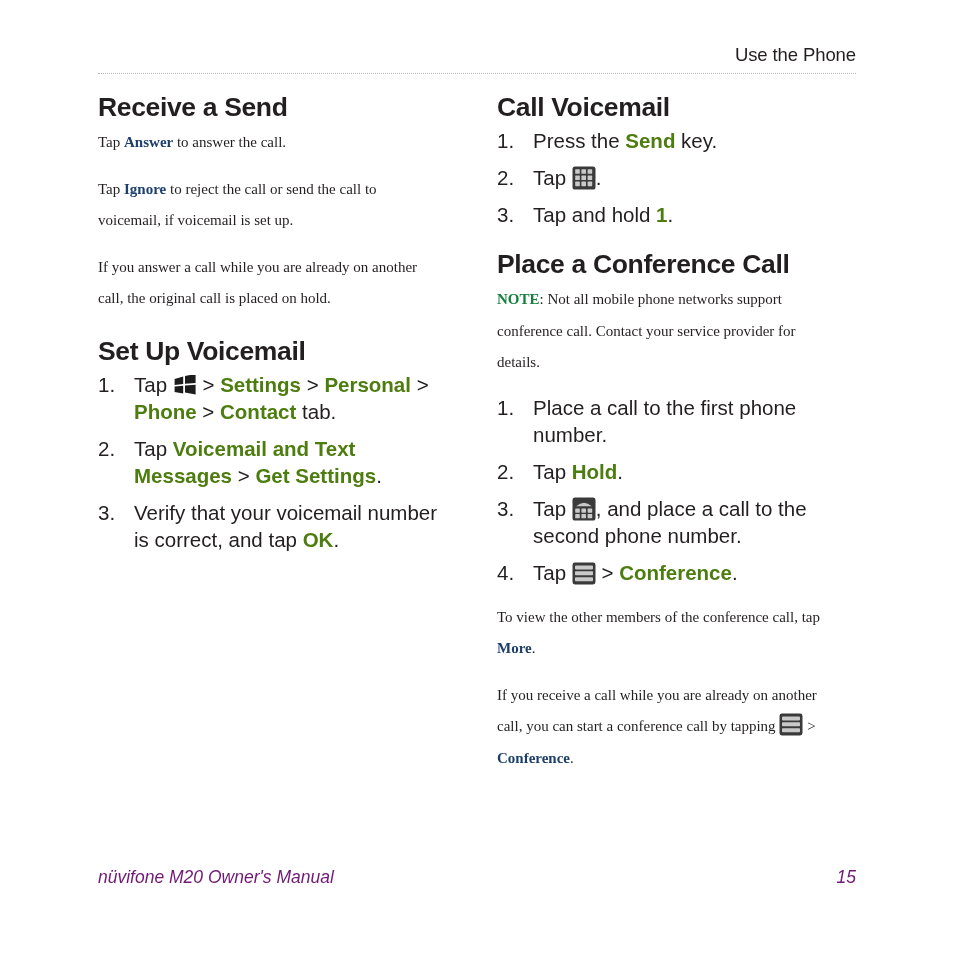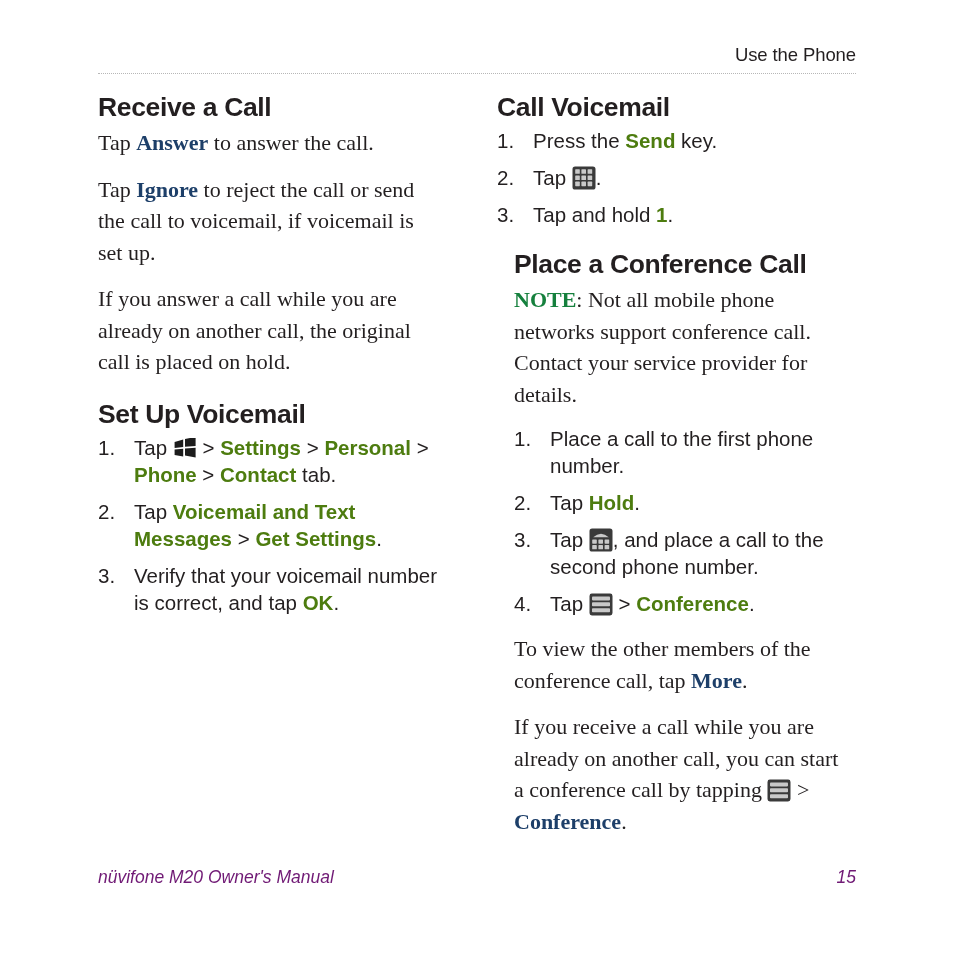--- a/index.html
+++ b/index.html
@@ -75,21 +75,21 @@
     line-height: 30px;
     color: #231f20;
     margin: 0 0 5px 0;
     letter-spacing: -0.35px;
   }
   .section + .section { margin-top: 21px; }
 
   
   p.body-text {
     font-family: "Liberation Serif", "DejaVu Serif", serif;
-    font-size: 22px;
+    font-size: 15px;
     line-height: 31.5px;
     margin: 0 0 15px 0;
     color: #231f20;
   }
   p.body-text:last-child { margin-bottom: 0; }
   .ui-serif {
     font-weight: bold;
     color: #1d3f69;
   }
   .note-label {
@@ -188,21 +188,21 @@
 <div class="page">
 
   <div class="header">
     <span class="header-title">Use the Phone</span>
   </div>
   <div class="header-rule"></div>
 
   <div class="columns">
     <div class="col col-left" id="col-left">
         <div class="section">
-          <h2 class="section-head">Receive a Call</h2>
+          <h2 class="section-head">Receive a Send</h2>
           <p class="body-text">Tap <span class="ui-serif">Answer</span> to answer the call.</p>
           <p class="body-text">Tap <span class="ui-serif">Ignore</span> to reject the call or send the call to voicemail, if voicemail is set up.</p>
           <p class="body-text">If you answer a call while you are already on another call, the original call is placed on hold.</p>
         </div>
         <div class="section" style="margin-top: 21px;">
           <h2 class="section-head">Set Up Voicemail</h2>
           <ol class="steps">
             <li><span class="step-num">1.</span>Tap <span class="icon icon-start"><svg viewBox="0 0 24 21" width="24" height="21">
                   <path d="M1.6 4.0 L10.2 1.4 L10.2 9.0 L1.6 9.9 Z" fill="#1c1c1c"></path>
                   <path d="M12.0 0.9 L22.6 -1.0 L22.6 8.1 L12.0 8.8 Z" fill="#1c1c1c"></path>
@@ -227,21 +227,21 @@
                   <rect x="3.2" y="9.4" width="4.6" height="4.6" rx="0.6" fill="#c9c9c9"></rect>
                   <rect x="9.4" y="9.4" width="4.6" height="4.6" rx="0.6" fill="#c9c9c9"></rect>
                   <rect x="15.600000000000001" y="9.4" width="4.6" height="4.6" rx="0.6" fill="#c9c9c9"></rect>
                   <rect x="3.2" y="15.600000000000001" width="4.6" height="4.6" rx="0.6" fill="#c9c9c9"></rect>
                   <rect x="9.4" y="15.600000000000001" width="4.6" height="4.6" rx="0.6" fill="#c9c9c9"></rect>
                   <rect x="15.600000000000001" y="15.600000000000001" width="4.6" height="4.6" rx="0.6" fill="#c9c9c9"></rect>
                 </svg></span>.</li>
             <li><span class="step-num">3.</span>Tap and hold <span class="ui-sans">1</span>.</li>
           </ol>
         </div>
-        <div class="section" style="margin-top: 21px; margin-left: 17px;">
+        <div class="section" style="margin-top: 21px;">
           <h2 class="section-head">Place a Conference Call</h2>
           <p class="body-text"><span class="note-label">NOTE</span>: Not all mobile phone networks support conference call. Contact your service provider for details.</p>
           <ol class="steps steps-gap">
             <li><span class="step-num">1.</span>Place a call to the first phone number.</li>
             <li><span class="step-num">2.</span>Tap <span class="ui-sans">Hold</span>.</li>
             <li><span class="step-num">3.</span>Tap <span class="icon icon-keypad"><svg viewBox="0 0 24 24" width="24" height="24">
                   <rect x="0.5" y="0.5" width="23" height="23" rx="2.6" fill="#3a3a3a"></rect>
                   <path d="M4.2 9.3 Q12 2.2 19.8 9.3 Z" fill="#c9c9c9"></path>
                   <rect x="3.2" y="11.5" width="4.6" height="4.2" rx="0.6" fill="#c9c9c9"></rect>
                   <rect x="9.4" y="11.5" width="4.6" height="4.2" rx="0.6" fill="#c9c9c9"></rect>

